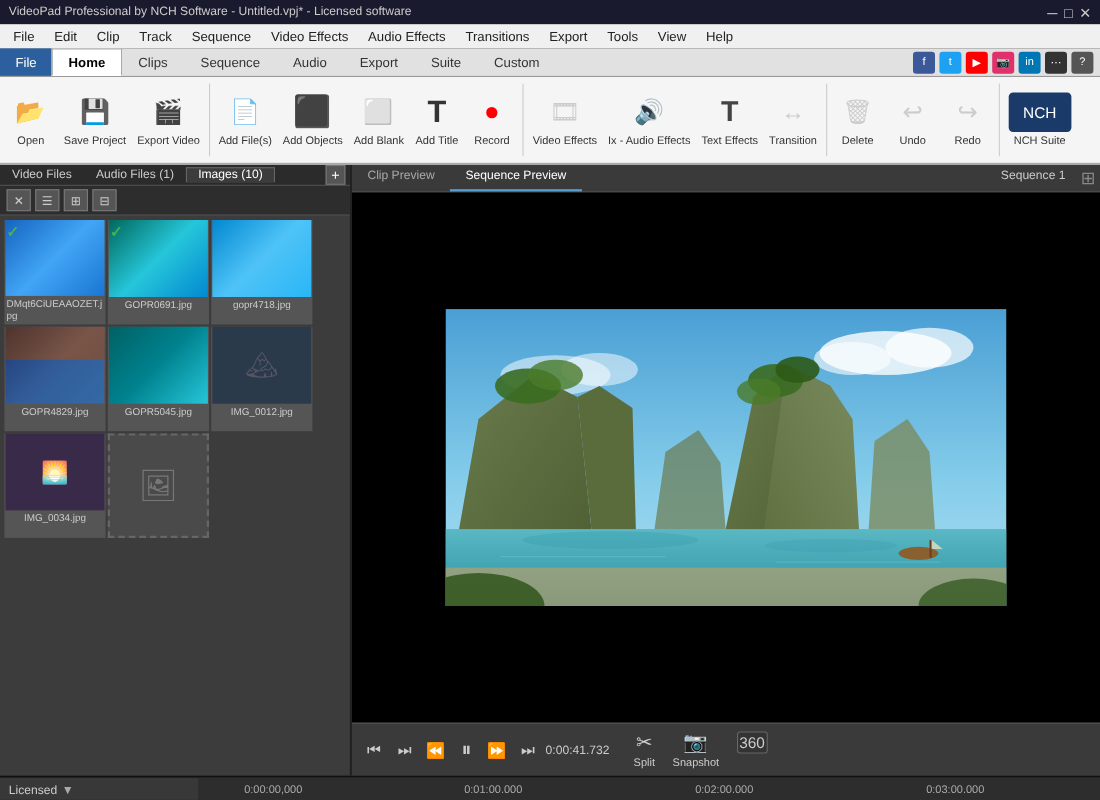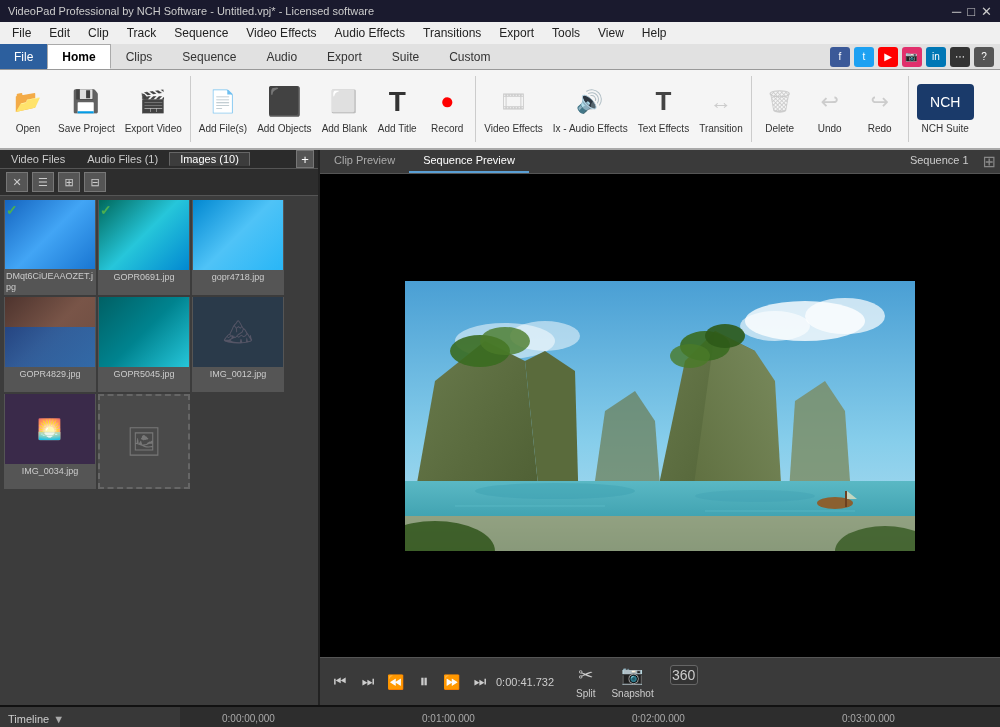--- a/index.html
+++ b/index.html
@@ -368,21 +368,21 @@
         <div style="height:12px;"></div>
       </div>
     </div>
   </div>
 </div>
 
 <div id="timeline-area" style="height:210px;">
 
   <div id="timeline-header">
     <div id="timeline-label">
-      <span>Timeline</span>
+      <span>Licensed</span>
       <span style="cursor:pointer;color:#aaa;">▼</span>
     </div>
     <div id="timeline-ruler" style="position:relative;flex:1;overflow:hidden;height:24px;background:#2d2d2d;">
       <span class="ruler-time" style="left:0px;">0:00:00,000</span>
       <span class="ruler-time" style="left:200px;">0:01:00.000</span>
       <span class="ruler-time" style="left:410px;">0:02:00.000</span>
       <span class="ruler-time" style="left:620px;">0:03:00.000</span>
     </div>
   </div>
 

